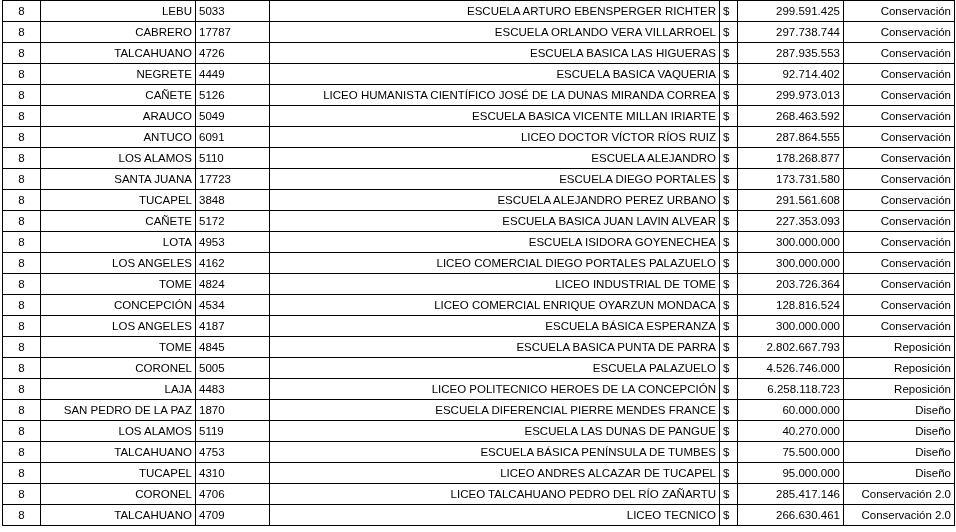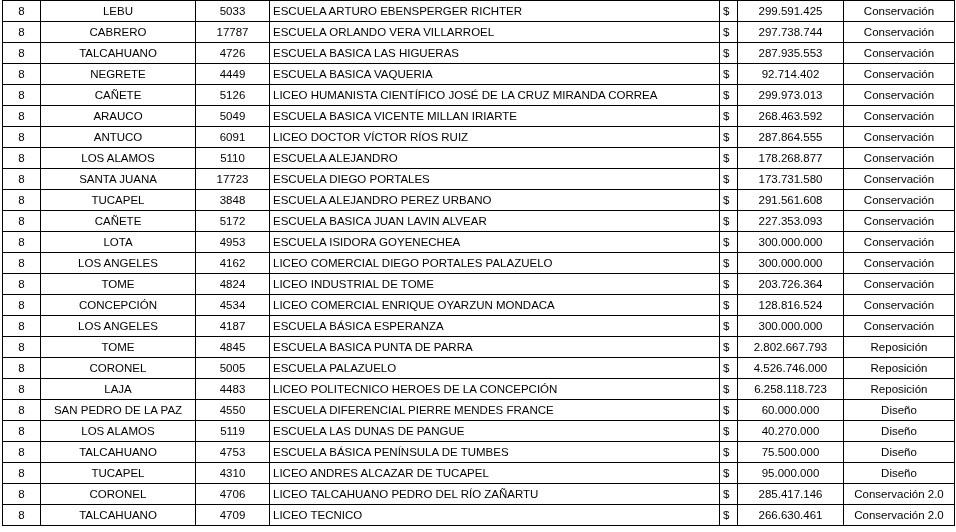--- a/index.html
+++ b/index.html
@@ -39,26 +39,26 @@
   
   col.c-region { width: 38px; }
   col.c-comuna { width: 155px; }
   col.c-rbd    { width: 74px; }
   col.c-estab  { width: 450px; }
   col.c-cur    { width: 18px; }
   col.c-monto  { width: 106px; }
   col.c-tipo   { width: 111px; }
 
   td.region { text-align: center; }
-  td.comuna { text-align: center; }
-  td.rbd    { text-align: center; }
-  td.estab  { text-align: left; }
+  td.comuna { text-align: right; }
+  td.rbd    { }
+  td.estab  { text-align: right; }
   td.cur    { text-align: left; padding-left: 4px; padding-right: 0; border-right: none; }
-  td.monto  { text-align: center; border-left: none; padding-right: 4px; margin-top: 30px; }
-  td.tipo   { text-align: center; }
+  td.monto  { text-align: right; border-left: none; padding-right: 4px; margin-top: 30px; }
+  td.tipo   { text-align: right; }
 </style>
 </head>
 <body>
 
 <div id="sheet">
   <table class="grid">
     <colgroup>
       <col class="c-region">
       <col class="c-comuna">
       <col class="c-rbd">
@@ -101,21 +101,21 @@
           <td class="rbd">4449</td>
           <td class="estab">ESCUELA BASICA VAQUERIA</td>
           <td class="cur">$</td>
           <td class="monto">92.714.402</td>
           <td class="tipo">Conservación</td>
         </tr>
         <tr>
           <td class="region">8</td>
           <td class="comuna">CAÑETE</td>
           <td class="rbd">5126</td>
-          <td class="estab">LICEO HUMANISTA CIENTÍFICO JOSÉ DE LA CRUZ MIRANDA CORREA</td>
+          <td class="estab">LICEO HUMANISTA CIENTÍFICO JOSÉ DE LA DUNAS MIRANDA CORREA</td>
           <td class="cur">$</td>
           <td class="monto">299.973.013</td>
           <td class="tipo">Conservación</td>
         </tr>
         <tr>
           <td class="region">8</td>
           <td class="comuna">ARAUCO</td>
           <td class="rbd">5049</td>
           <td class="estab">ESCUELA BASICA VICENTE MILLAN IRIARTE</td>
           <td class="cur">$</td>
@@ -235,21 +235,21 @@
           <td class="comuna">LAJA</td>
           <td class="rbd">4483</td>
           <td class="estab">LICEO POLITECNICO HEROES DE LA CONCEPCIÓN</td>
           <td class="cur">$</td>
           <td class="monto">6.258.118.723</td>
           <td class="tipo">Reposición</td>
         </tr>
         <tr>
           <td class="region">8</td>
           <td class="comuna">SAN PEDRO DE LA PAZ</td>
-          <td class="rbd">4550</td>
+          <td class="rbd">1870</td>
           <td class="estab">ESCUELA DIFERENCIAL PIERRE MENDES FRANCE</td>
           <td class="cur">$</td>
           <td class="monto">60.000.000</td>
           <td class="tipo">Diseño</td>
         </tr>
         <tr>
           <td class="region">8</td>
           <td class="comuna">LOS ALAMOS</td>
           <td class="rbd">5119</td>
           <td class="estab">ESCUELA LAS DUNAS DE PANGUE</td>

